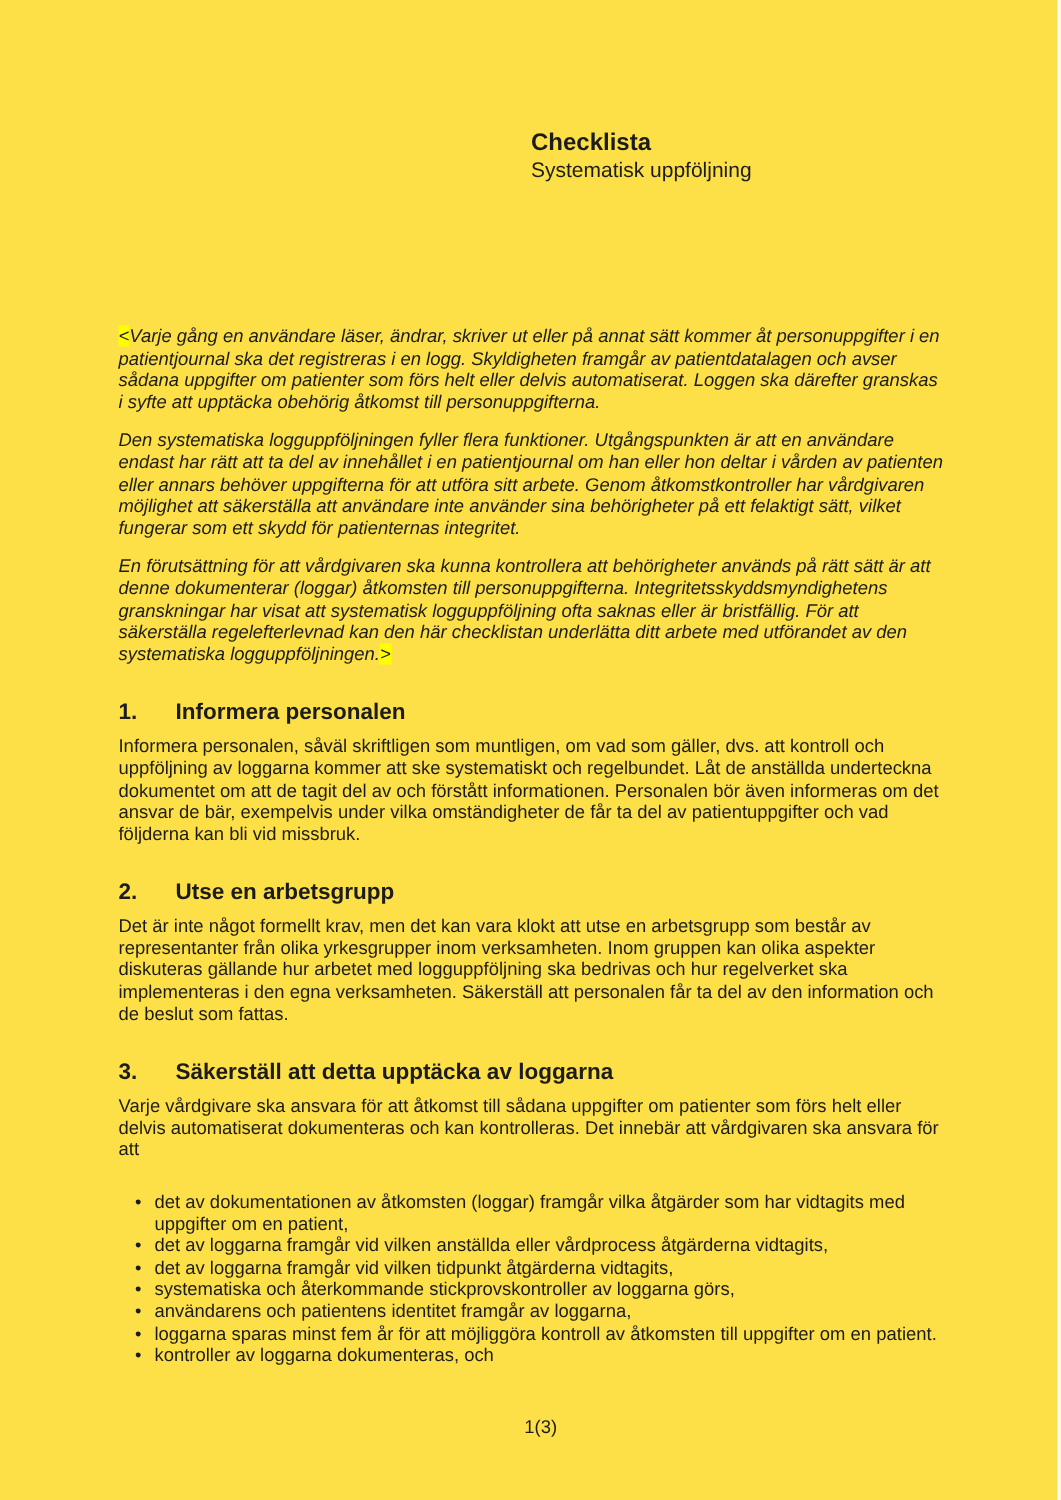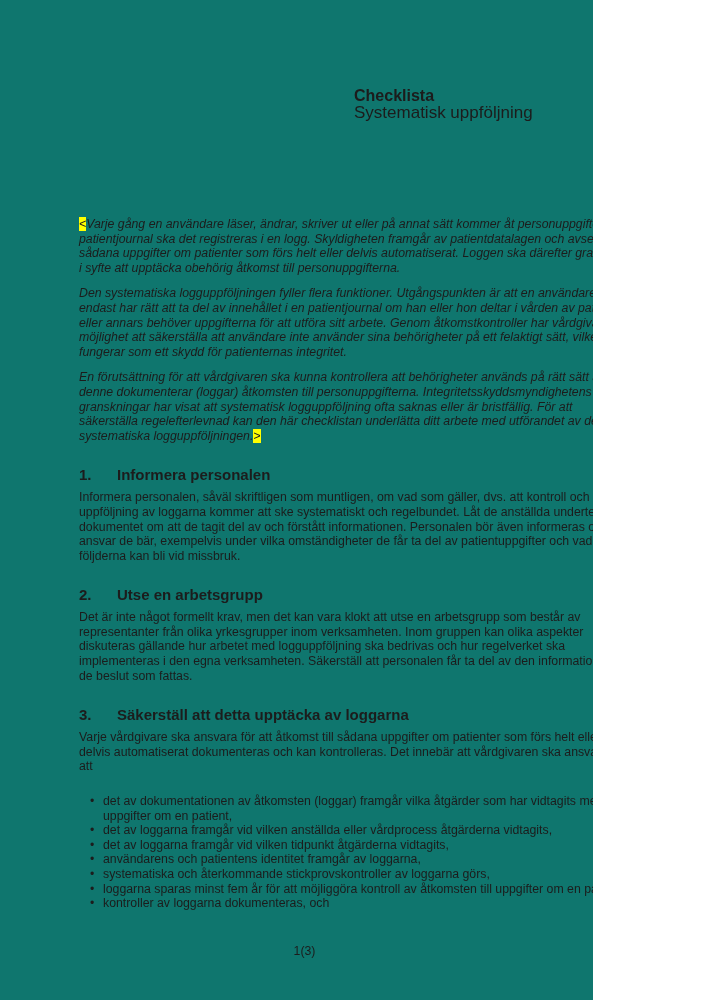--- a/index.html
+++ b/index.html
@@ -2,23 +2,23 @@
 <html><head>
 <meta charset="utf-8">
 <style>
   html, body {
     margin: 0;
     padding: 0;
     background: #ffffff;
   }
   .page {
     position: relative;
-    width: 593px;
+    width: 705px;
     height: 1000px;
-    background: #0f766e;
+    background: #fde047;
     font-family: "Liberation Sans", sans-serif;
     color: #1c1c1c;
     overflow: hidden;
   }
   .content {
     position: absolute;
     left: 79px;
     top: 0;
     width: 552px;
   }
@@ -26,21 +26,21 @@
     padding-top: 86px;
     margin-left: 275px;
   }
   .doc-title {
     font-size: 16px;
     line-height: 19px;
     font-weight: bold;
     margin: 0;
   }
   .doc-subtitle {
-    font-size: 17px;
+    font-size: 14px;
     line-height: 16px;
     margin: 0;
   }
   p.intro {
     font-size: 12.3px;
     line-height: 14.6px;
     font-style: italic;
     margin: 11px 0 0 0;
   }
   p.intro.first {
@@ -129,22 +129,22 @@
     <div class="section">
       <div class="section-heading">
         <span class="section-number">3.</span>
         <span>Säkerställ att detta upptäcka av loggarna</span>
       </div>
       <p class="section-body">Varje vårdgivare ska ansvara för att åtkomst till sådana uppgifter om patienter som förs helt eller delvis automatiserat dokumenteras och kan kontrolleras. Det innebär att vårdgivaren ska ansvara för att</p>
       <ul class="bullets">
         <li>det av dokumentationen av åtkomsten (loggar) framgår vilka åtgärder som har vidtagits med uppgifter om en patient,</li>
         <li>det av loggarna framgår vid vilken anställda eller vårdprocess åtgärderna vidtagits,</li>
         <li>det av loggarna framgår vid vilken tidpunkt åtgärderna vidtagits,</li>
+        <li>systematiska och återkommande stickprovskontroller av loggarna görs,</li>
         <li>användarens och patientens identitet framgår av loggarna,</li>
-        <li>systematiska och återkommande stickprovskontroller av loggarna görs,</li>
         <li>loggarna sparas minst fem år för att möjliggöra kontroll av åtkomsten till uppgifter om en patient.</li>
         <li>kontroller av loggarna dokumenteras, och</li>
       </ul>
     </div>
 
   </div>
 
   <div class="footer">1(3)</div>
 </div>
 

